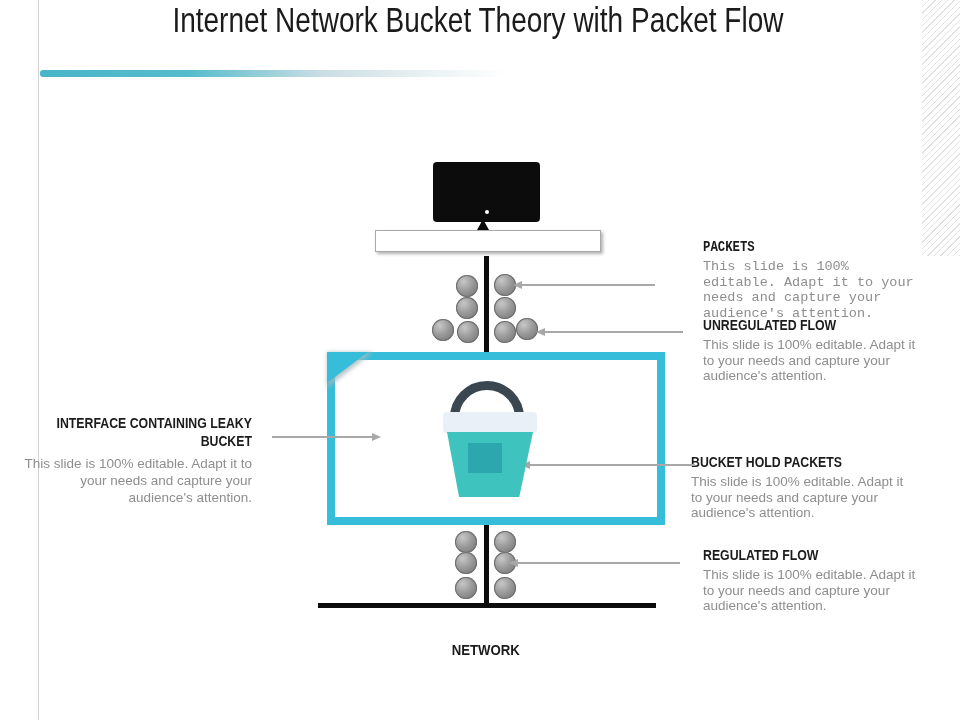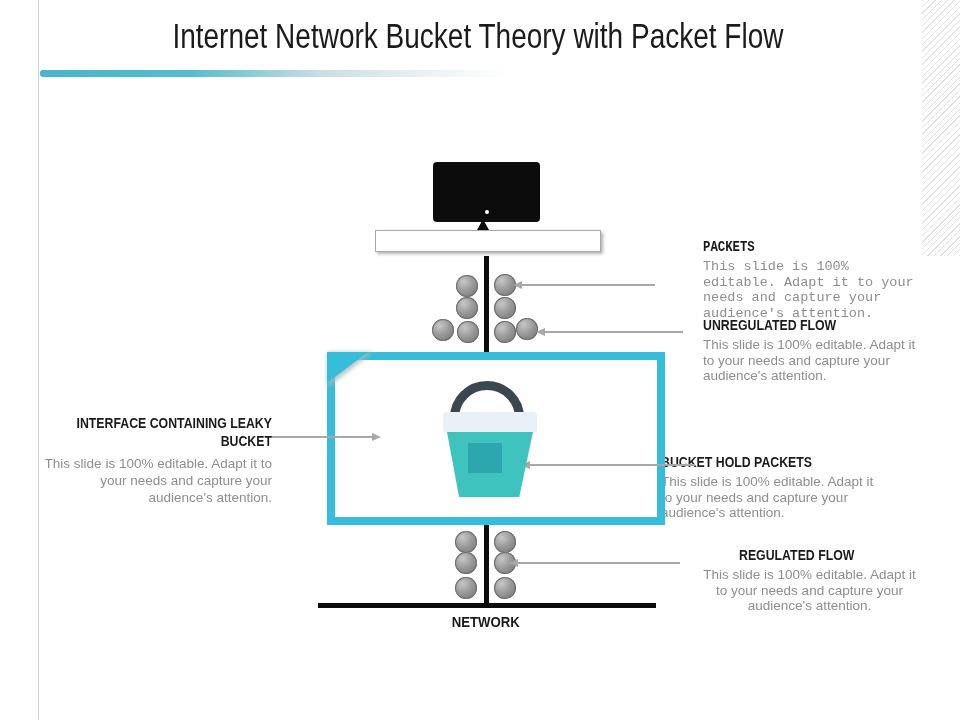--- a/index.html
+++ b/index.html
@@ -6,21 +6,21 @@
   html,body { width:960px; height:720px; background:#fff; overflow:hidden;
               font-family:"Liberation Sans", sans-serif; }
   #slide { position:relative; width:960px; height:720px; background:#fff; }
 
   
   .left-rule { position:absolute; left:38px; top:0; width:1px; height:720px; background:#d2d2d2; }
   .stripe-band { position:absolute; left:922px; top:0; width:38px; height:256px;
      background:repeating-linear-gradient(135deg,#e2e2e2 0 1px,transparent 1px 4.5px); }
 
   
-  .title-wrap { position:absolute; left:40px; top:16px; width:875px; text-align:center; }
+  .title-wrap { position:absolute; left:40px; top:0; width:875px; text-align:center; }
   .title { display:inline-block; font-size:35px; color:#1b1b1b; transform:scaleX(.8); transform-origin:center; white-space:nowrap; }
   .title-underline { position:absolute; left:40px; top:70px; width:466px; height:7px; border-radius:3px;
      background:linear-gradient(90deg,#49b5c9 0%,#55bccb 32%,#c9dde4 60%,#e8f1f3 82%,rgba(255,255,255,0) 100%); }
 
   
   .monitor-frame { position:absolute; left:433px; top:162px; width:107px; height:60px; background:#0c0c0c; border-radius:4px; }
   .monitor-screen { position:absolute; left:440px; top:169px; width:93px; height:37px; background:#fff;
      display:flex; align-items:center; justify-content:center; text-align:center; }
   .monitor-screen span { display:inline-block; font-weight:bold; font-size:16px; line-height:18px;
      color:#0c0c0c; transform:scaleX(.82); white-space:normal; width:100px; }
@@ -57,33 +57,33 @@
 
   
   .arr { position:absolute; height:2px; background:#a8a8a8; z-index:3; }
   .arr-left::before { content:""; position:absolute; left:-9px; top:-3px; width:0; height:0;
      border-top:4px solid transparent; border-bottom:4px solid transparent; border-right:9px solid #a8a8a8; }
   .arr-right::after { content:""; position:absolute; right:-9px; top:-3px; width:0; height:0;
      border-top:4px solid transparent; border-bottom:4px solid transparent; border-left:9px solid #a8a8a8; }
 
   
   .network-line { position:absolute; left:318px; top:603px; width:338px; height:5px; background:#0c0c0c; }
-  .network-label-wrap { position:absolute; left:416px; top:613px; width:140px; text-align:center; }
+  .network-label-wrap { position:absolute; left:416px; top:641px; width:140px; text-align:center; }
   .network-label { display:inline-block; font-weight:bold; font-size:15px; color:#1b1b1b; transform:scaleX(.88); }
 
   
   .callout { position:absolute; width:213px; }
   .callout h3 { font-size:14px; color:#1b1b1b; transform:scaleX(.88); transform-origin:left center;
      white-space:nowrap; margin-bottom:4px; }
   .callout p { font-size:13.5px; line-height:15.5px; color:#8e8e8e; }
   .c-packets   { left:703px; top:239px;font-family:Liberation Mono, monospace; }
   .c-unreg     { left:703px; top:317px; }
-  .c-bucket    { left:661px; top:454px; }
-  .c-reg       { left:703px; top:547px;text-align:center; }
-  .c-interface { left:44px; top:414px; width:228px; text-align:right; }
+  .c-bucket    { left:691px; top:454px; }
+  .c-reg       { left:703px; top:547px; }
+  .c-interface { left:24px; top:414px; width:228px; text-align:right; }
   .c-interface h3 { transform-origin:right center; white-space:normal; line-height:18px; margin-bottom:5px; }
   .c-interface p { line-height:17px; }
 </style>
 </head>
 <body>
 
 <div id="slide">
 
   <div class="left-rule"></div>
   <div class="stripe-band"></div>

